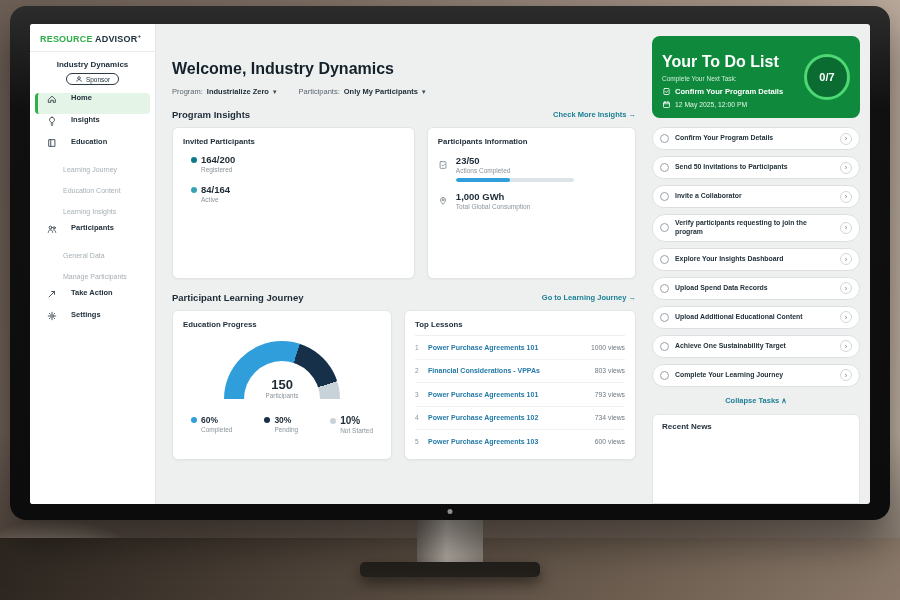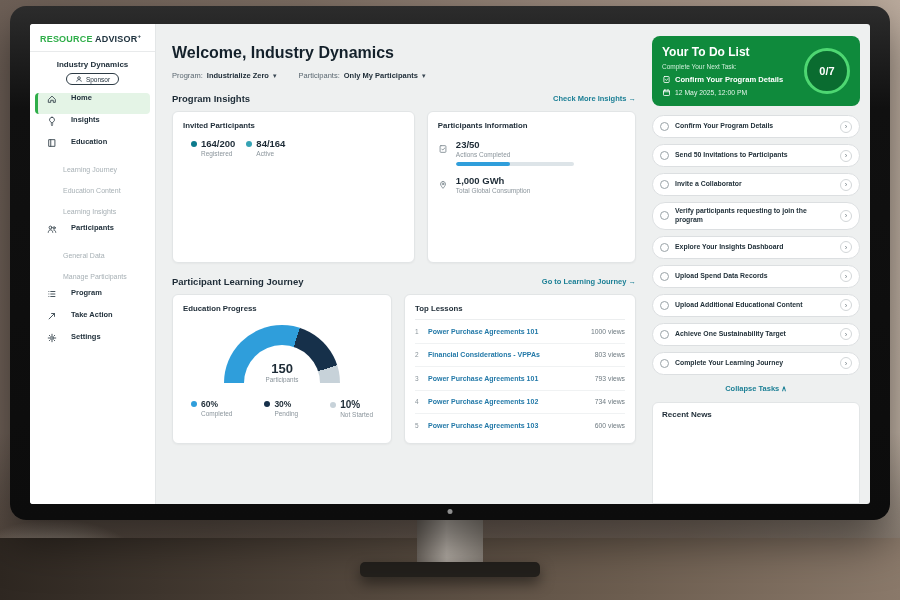--- a/index.html
+++ b/index.html
@@ -40,21 +40,21 @@
   .nav { margin-top:8px; }
   .nav-item { display:flex; gap:14px; height:21px; padding-left:11px; margin:1px 5px;
     border-radius:4px; cursor:pointer; }
   .nav-item .nlabel { font-size:7.5px; font-weight:bold; color:#22313c; }
   .nav-item.active { background:#e4f4e6; border-left:3px solid #2fae49; padding-left:8px; }
   .nav-sub { height:21px; display:flex; align-items:center; padding-left:33px; font-size:7px; color:#a7b0b5; cursor:pointer; }
   .nico { width:11px; height:11px; display:flex; align-items:center; justify-content:center; }
   .nico svg { width:10px; height:10px; stroke:#3a4750; fill:none; stroke-width:1.1; stroke-linecap:round; stroke-linejoin:round; }
 
   
-  .main { flex:1; padding:12px 12px 0 16px; min-width:0; }
+  .main { flex:1; padding:28px 12px 0 16px; min-width:0; }
   .h1 { font-size:16px; font-weight:bold; color:#14212b; margin-top:8px; }
   .filters { display:flex; gap:22px; margin-top:9px; align-items:center; }
   .filter { display:flex; gap:4px; align-items:center; font-size:7.5px; }
   .filter .flabel { color:#5a6770; }
   .filter .fvalue { color:#1d2b36; font-weight:bold; }
   .filter .caret { color:#394752; font-size:7px; }
   .sec-head { display:flex; justify-content:space-between; align-items:center; margin-top:13px; }
   .sec-title { font-size:9.5px; font-weight:bold; color:#1d2b36; }
   .sec-link { font-size:7.5px; font-weight:bold; color:#1b7f95; cursor:pointer; }
   .cards { display:flex; gap:12px; margin-top:7px; }
@@ -62,21 +62,21 @@
   .card-title { font-size:7.8px; font-weight:bold; color:#1d2b36; }
 
   
   .card-invited { flex:1.18; height:152px; }
   .invited-body { display:flex; align-items:center; gap:16px; margin-top:8px; padding-left:8px; }
   .donut-outer { width:96px; height:96px; border-radius:50%; display:flex; align-items:center; justify-content:center; }
   .donut-mid { width:78px; height:78px; border-radius:50%; border:3px solid #fff; display:flex; align-items:center; justify-content:center; }
   .donut-hole { width:58px; height:58px; border-radius:50%; background:#fff; display:flex; flex-direction:column; align-items:center; justify-content:center; text-align:center; }
   .donut-hole .dval { font-size:11px; font-weight:bold; color:#1d2b36; }
   .donut-hole .dlab { font-size:5.8px; color:#8a949b; line-height:1.25; margin-top:1px; }
-  .legend-v { display:flex; flex-direction:row; gap:11px; }
+  .legend-v { display:flex; flex-direction:column; gap:11px; }
   .leg-item .lrow { display:flex; align-items:center; gap:4px; }
   .dot { width:6px; height:6px; border-radius:50%; flex-shrink:0; }
   .leg-item .lval { font-size:9.5px; font-weight:bold; color:#1d2b36; }
   .leg-item .llab { font-size:6.5px; color:#8a949b; margin-left:10px; margin-top:1px; }
 
   
   .card-info { flex:1; height:152px; }
   .stat { display:flex; gap:7px; margin-top:9px; }
   .stat .sico { width:11px; padding-top:1px; }
   .stat svg { width:10px; height:10px; stroke:#7a868d; fill:none; stroke-width:1; stroke-linecap:round; stroke-linejoin:round; }
@@ -100,21 +100,21 @@
   .lesson-head { border-bottom:1px solid #eceeef; padding-bottom:6px; }
   .lesson-row { display:flex; align-items:center; height:23.5px; border-bottom:1px solid #f0f2f3; }
   .lesson-row:last-child { border-bottom:none; }
   .lesson-rank { width:13px; font-size:6.5px; color:#8a949b; }
   .lesson-title { flex:1; font-size:7px; font-weight:bold; color:#2379a8; cursor:pointer; }
   .lesson-views { font-size:6.8px; color:#6e7a81; }
 
   
   .right { width:222px; padding:12px 10px 0 4px; flex-shrink:0; display:flex; flex-direction:column; }
   .todo-card { background:#0f8a3c; border-radius:8px; padding:9px 10px; position:relative; color:#fff; flex-shrink:0; }
-  .todo-title { font-size:12px; font-weight:bold; }
+  .todo-title { font-size:16px; font-weight:bold;margin-top:8px; }
   .todo-sub { font-size:6.5px; color:#cdeed8; margin-top:4px; }
   .todo-task { display:flex; align-items:center; gap:4px; margin-top:5px; font-size:7.6px; font-weight:bold; }
   .todo-date { display:flex; align-items:center; gap:4px; margin-top:4px; font-size:6.8px; color:#e2f5e9; }
   .todo-card svg { width:9px; height:9px; stroke:#fff; fill:none; stroke-width:1.1; stroke-linecap:round; stroke-linejoin:round; }
   .todo-ring { position:absolute; right:10px; top:50%; transform:translateY(-50%);
     width:46px; height:46px; border-radius:50%; background:#0a6c30; border:3px solid #4ed772;
     display:flex; align-items:center; justify-content:center; font-size:11px; font-weight:bold; }
   .tasks { margin-top:9px; display:flex; flex-direction:column; gap:6px; }
   .task { background:#fff; border:1px solid #dcdfe1; border-radius:13px; min-height:23px;
     display:flex; align-items:center; gap:6px; padding:4px 7px; cursor:pointer; }
@@ -201,29 +201,20 @@
         </div>
         <div class="nav-sub">
             <span>General Data</span>
           </div>
         <div class="nav-sub">
             <span>Manage Participants</span>
           </div>
         <div class="nav-item">
           <span class="nico">
               <svg viewBox="0 0 12 12">
-                <path d="M4.5 3h5M4.5 6h5M4.5 9h5"></path>
-                <path d="M2.2 3h.1M2.2 6h.1M2.2 9h.1"></path>
-              </svg>
-            </span>
-          <span class="nlabel">Program</span>
-        </div>
-        <div class="nav-item">
-          <span class="nico">
-              <svg viewBox="0 0 12 12">
                 <path d="M2.5 9.5 9 3M5.5 3H9v3.5"></path>
               </svg>
             </span>
           <span class="nlabel">Take Action</span>
         </div>
         <div class="nav-item">
           <span class="nico">
               <svg viewBox="0 0 12 12">
                 <circle cx="6" cy="6" r="1.6"></circle>
                 <path d="M6 1.5v1.6M6 8.9v1.6M1.5 6h1.6M8.9 6h1.6M2.8 2.8l1.1 1.1M8.1 8.1l1.1 1.1M9.2 2.8 8.1 3.9M3.9 8.1 2.8 9.2"></path>

